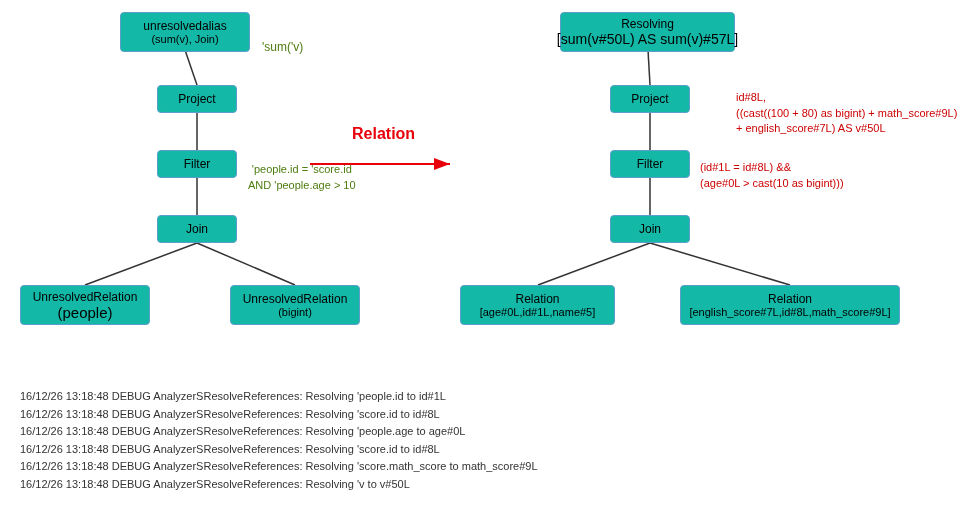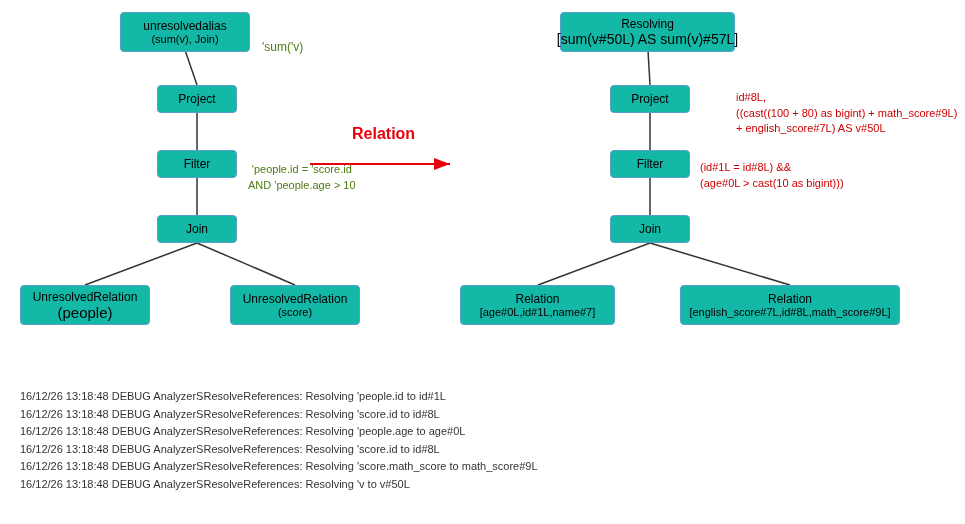--- a/index.html
+++ b/index.html
@@ -135,21 +135,21 @@
       <span>Join</span>
     </div>
 
     <div class="node" style="left:20px; top:285px; width:130px; height:40px; display:flex; flex-direction:column; align-items:center; justify-content:center;">
       <span>UnresolvedRelation</span>
       <span style="font-size:15px;">(people)</span>
     </div>
 
     <div class="node" style="left:230px; top:285px; width:130px; height:40px; display:flex; flex-direction:column; align-items:center; justify-content:center;">
       <span>UnresolvedRelation</span>
-      <span style="font-size:11px;">(score)</span>
+      <span style="font-size:11px;">(bigint)</span>
     </div>
 
     <div class="node" style="left:560px; top:12px; width:175px; height:40px; display:flex; flex-direction:column; align-items:center; justify-content:center;">
       <span>Resolving</span>
       <span style="font-size:14px;">[sum(v#50L) AS sum(v)#57L]</span>
     </div>
 
     <div class="node" style="left:610px; top:85px; width:80px; height:28px; display:flex; align-items:center; justify-content:center;">
       <span>Project</span>
     </div>
@@ -168,21 +168,21 @@
       <span>(id#1L = id#8L) &amp;&amp;
 (age#0L &gt; cast(10 as bigint)))</span>
     </div>
 
     <div class="node" style="left:610px; top:215px; width:80px; height:28px; display:flex; align-items:center; justify-content:center;">
       <span>Join</span>
     </div>
 
     <div class="node" style="left:460px; top:285px; width:155px; height:40px; display:flex; flex-direction:column; align-items:center; justify-content:center;">
       <span>Relation</span>
-      <span style="font-size:11px;">[age#0L,id#1L,name#7]</span>
+      <span style="font-size:11px;">[age#0L,id#1L,name#5]</span>
     </div>
 
     <div class="node" style="left:680px; top:285px; width:220px; height:40px; display:flex; flex-direction:column; align-items:center; justify-content:center;">
       <span>Relation</span>
       <span style="font-size:11px;">[english_score#7L,id#8L,math_score#9L]</span>
     </div>
 
   </div>
 
   <div class="debug-log">

